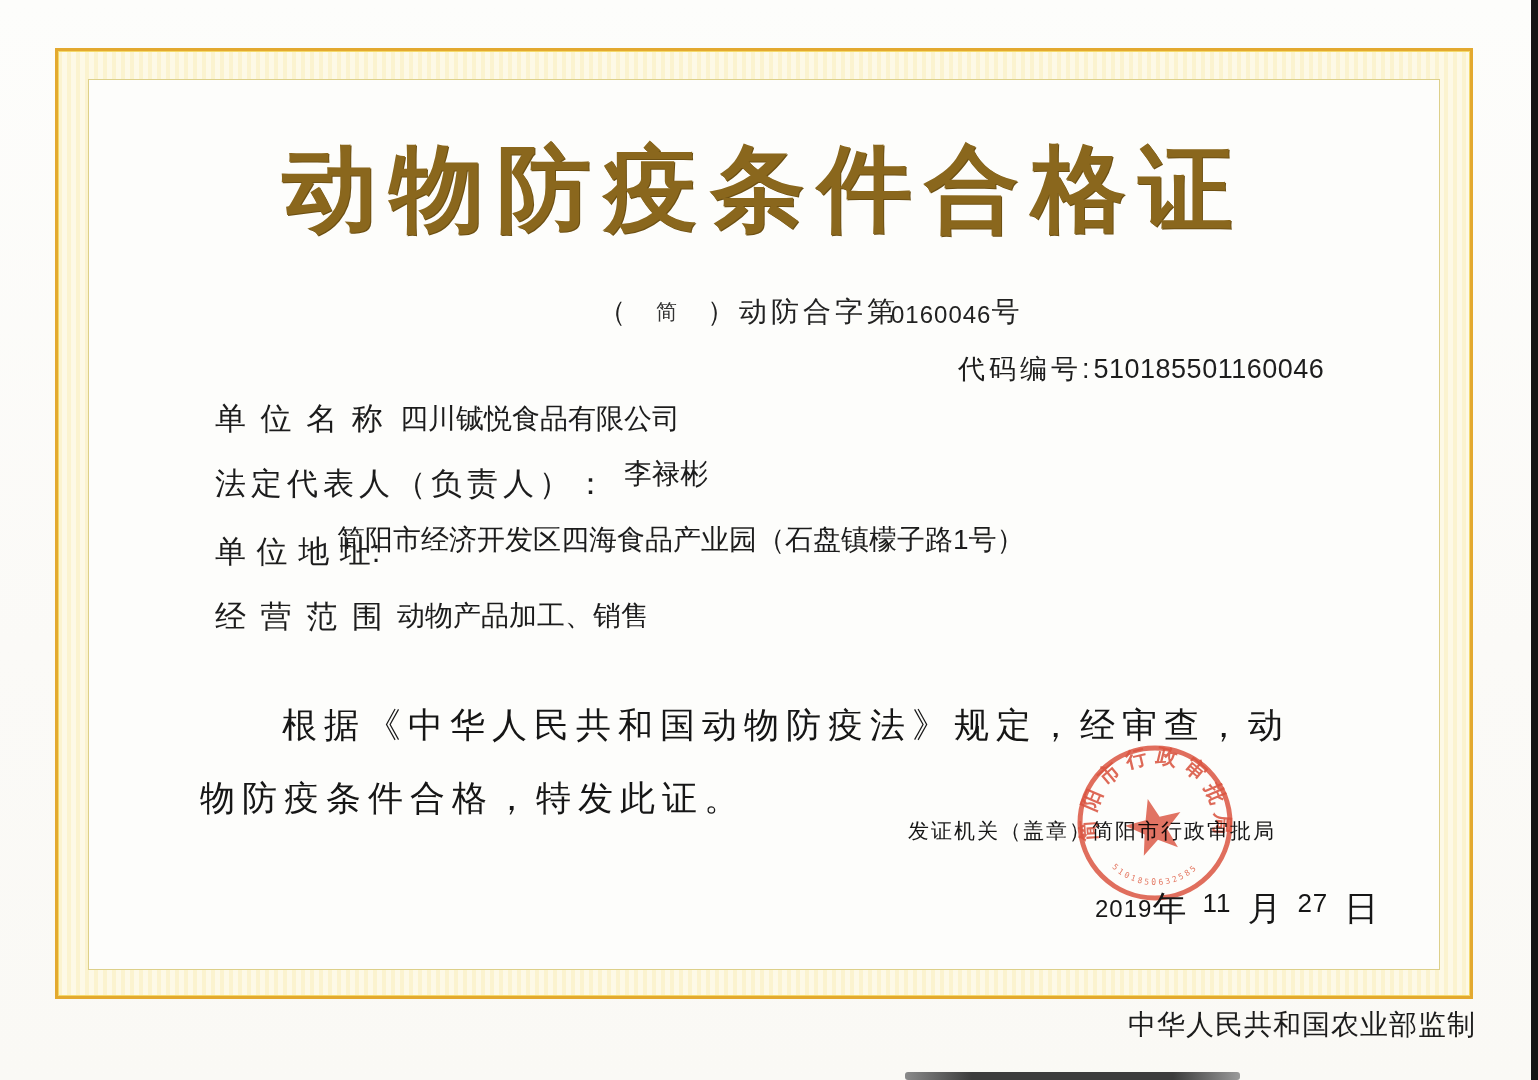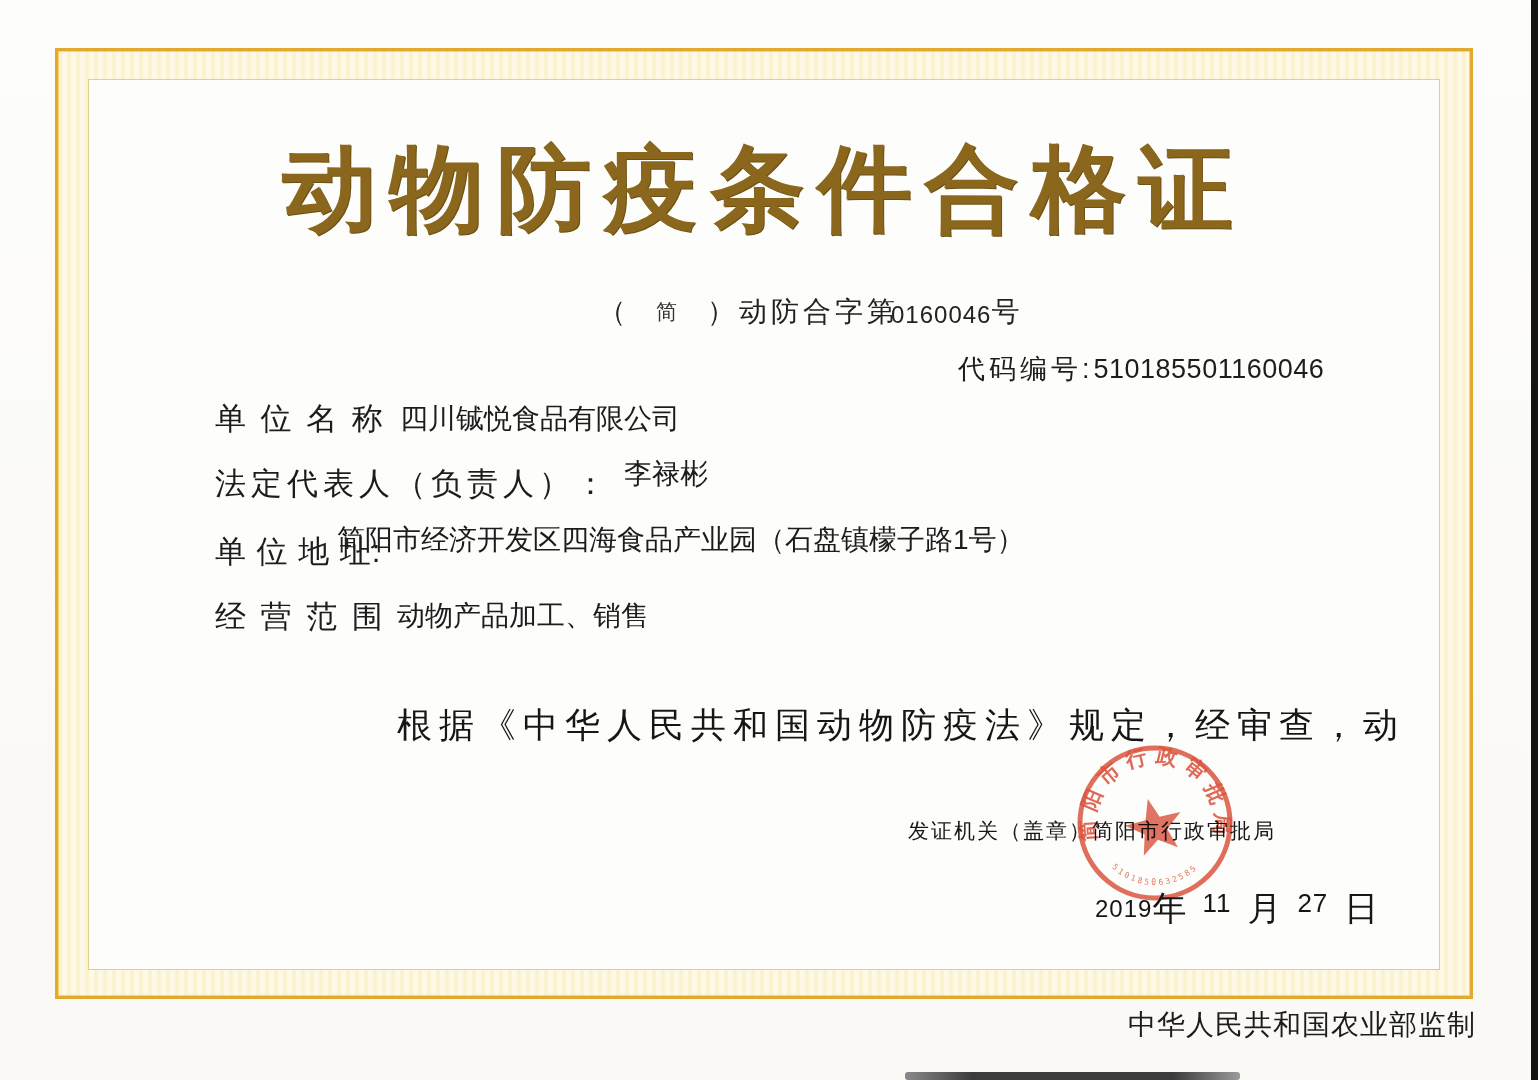--- a/index.html
+++ b/index.html
@@ -37,22 +37,22 @@
   .cert-no-line{position:absolute;left:598px;top:293px;font-size:28px;color:#222;letter-spacing:4px;white-space:nowrap;}
   .cert-no-line .region{font-size:21px;color:#333;margin:0 26px;position:relative;top:-2px;}
   .cert-no-line .num{font-size:24px;letter-spacing:1px;position:relative;top:2px;margin-left:-8px;}
   .code-line{position:absolute;left:958px;top:351px;font-size:27px;color:#1d1d1d;white-space:nowrap;}
   .code-line .code-label{letter-spacing:4px;}
   .code-line .code-value{letter-spacing:0.5px;}
 
   .f-label{position:absolute;font-size:31px;color:#1c1c1c;letter-spacing:3px;white-space:nowrap;}
   .f-value{position:absolute;font-size:28px;color:#1c1c1c;white-space:nowrap;}
 
-  .body-par{position:absolute;left:215px;top:688px;width:1190px;
-    font-size:35px;color:#161616;letter-spacing:7px;line-height:73px;text-align:right;}
+  .body-par{position:absolute;left:200px;top:688px;width:1190px;
+    font-size:35px;color:#161616;letter-spacing:7px;line-height:73px;}
   .body-par .l1{padding-left:82px;}
 
   .issuer-line{position:absolute;left:908px;top:817px;font-size:21px;color:#161616;letter-spacing:2px;white-space:nowrap;}
   .date-line{position:absolute;left:1088px;top:886px;font-size:34px;color:#161616;white-space:nowrap;}
   .date-line .dnum{font-size:26px;position:relative;top:-8px;letter-spacing:1px;}
   .date-line .y{top:-3px;font-size:24px;margin-left:7px;}
   .date-line .sep{margin-left:16px;}
   .footer-note{position:absolute;left:1128px;top:1006px;font-size:28px;color:#1c1c1c;letter-spacing:1px;white-space:nowrap;}
 
   .seal{position:absolute;left:1072px;top:740px;width:166px;height:166px;
@@ -80,20 +80,21 @@
   <span class="f-value" style="left:624px;top:455px;">李禄彬</span>
 
   <span class="f-label" style="left:215px;top:531px;letter-spacing:1px;">单 位 地 址:</span>
   <span class="f-value" style="left:337px;top:521px;">简阳市经济开发区四海食品产业园（石盘镇檬子路1号）</span>
 
   <span class="f-label" style="left:215px;top:596px;">经 营 范 围</span>
   <span class="f-value" style="left:397px;top:597px;">动物产品加工、销售</span>
 
   <div class="body-par">
     <div class="l1">根据《中华人民共和国动物防疫法》规定，经审查，动</div>
+    <div class="l2">物防疫条件合格，特发此证。</div>
   </div>
 
   <div class="issuer-line">发证机关（盖章）简阳市行政审批局</div>
 
   <svg class="seal" viewBox="0 0 166 166">
     <defs>
       <path id="arcTop" d="M 33.9 117.4 A 60 60 0 1 1 132.1 117.4" fill="none"></path>
       <path id="arcBottom" d="M 35.5 122.9 A 62 62 0 0 0 130.5 122.9" fill="none"></path>
     </defs>
     <circle cx="83" cy="83" r="75" fill="none" stroke="#d8422c" stroke-width="5" opacity="0.85"></circle>

